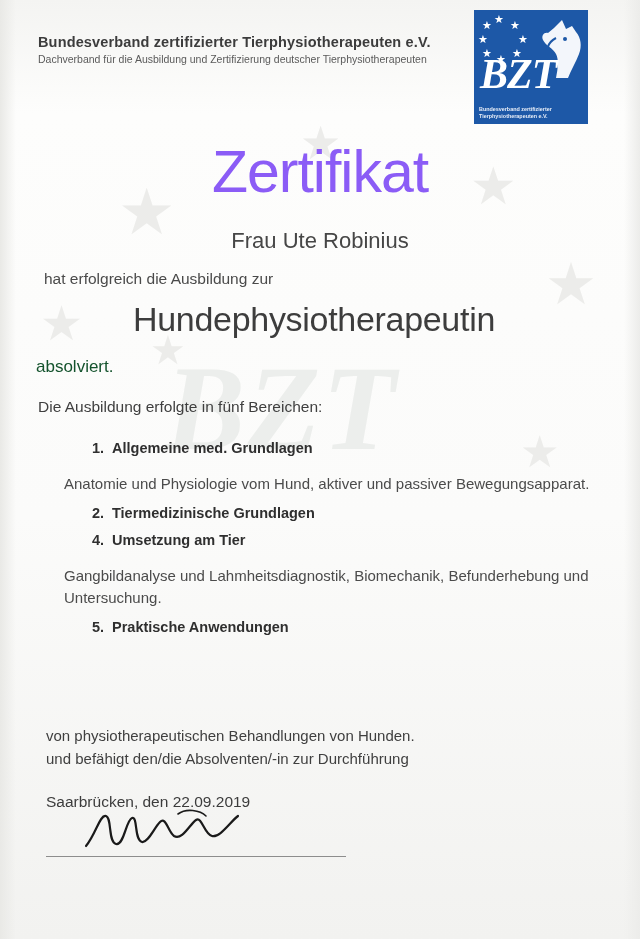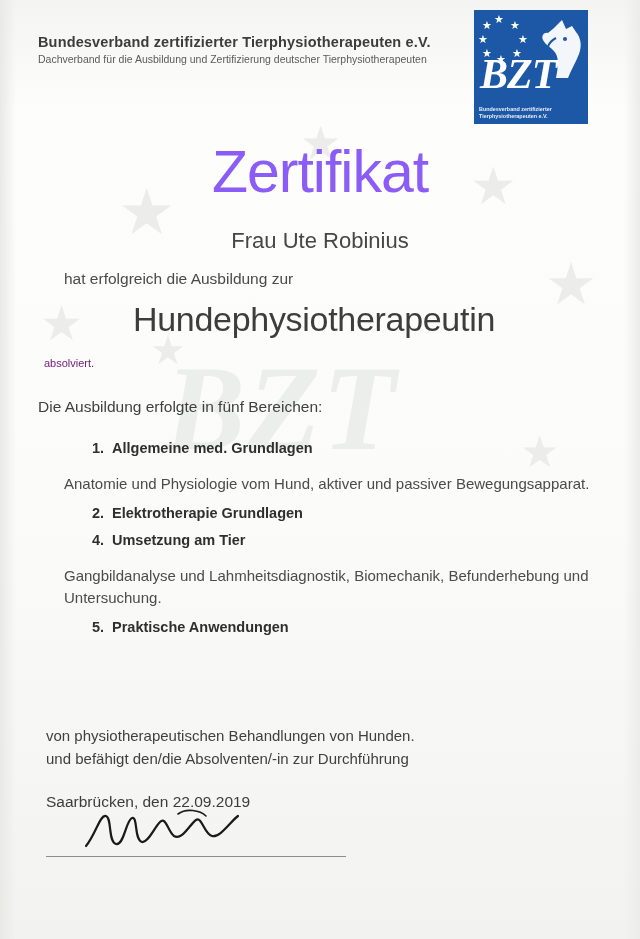--- a/index.html
+++ b/index.html
@@ -166,38 +166,37 @@
     text-align: center;
     font-size: 22px;
     color: #464646;
   }
   .line-a {
     position: absolute;
     top: 270px;
     left: 44px;
     font-size: 15.5px;
     color: #4a4a4a;
-    margin-left: 20px;
   }
   .qualification {
     position: absolute;
     top: 300px;
     left: 4px;
     width: 620px;
     text-align: center;
     font-size: 34px;
     color: #3d3d3d;
     letter-spacing: -0.3px;
   }
   .line-b {
     position: absolute;
     top: 357px;
-    left: 44px;
-    font-size: 11px;
-    color: #701a75;
+    left: 36px;
+    font-size: 17px;
+    color: #14532d;
   }
   .line-c {
     position: absolute;
     top: 398px;
     left: 38px;
     font-size: 15.5px;
     color: #3f3f3f;
   }
 
   .areas {
@@ -326,21 +325,21 @@
 
     <div class="area">
       <div class="area-head">
         <span class="area-num">1.</span><span>Allgemeine med. Grundlagen</span>
       </div>
       <div class="area-desc">Anatomie und Physiologie vom Hund, aktiver und passiver Bewegungsapparat.</div>
     </div>
 
     <div class="area">
       <div class="area-head">
-        <span class="area-num">2.</span><span>Elektrotherapie Grundlagen</span>
+        <span class="area-num">2.</span><span>Tiermedizinische Grundlagen</span>
       </div>
     </div>
 
     <div class="area">
     </div>
 
     <div class="area">
       <div class="area-head">
         <span class="area-num">4.</span><span>Umsetzung am Tier</span>
       </div>

